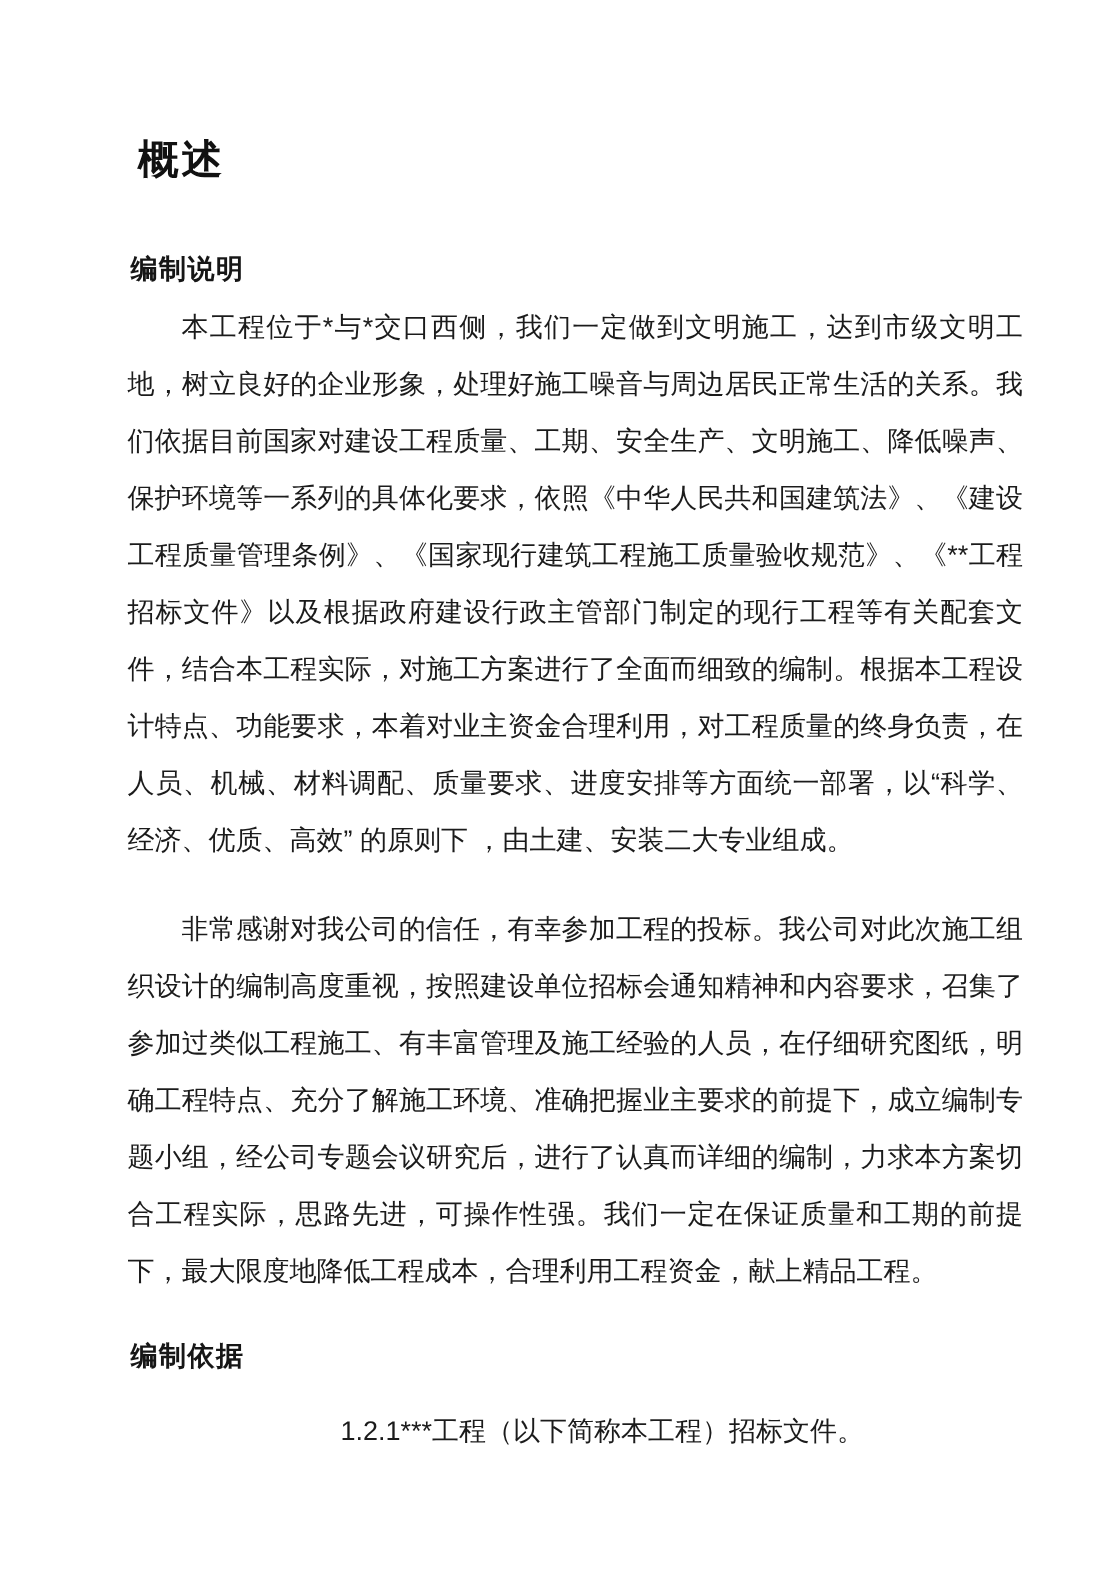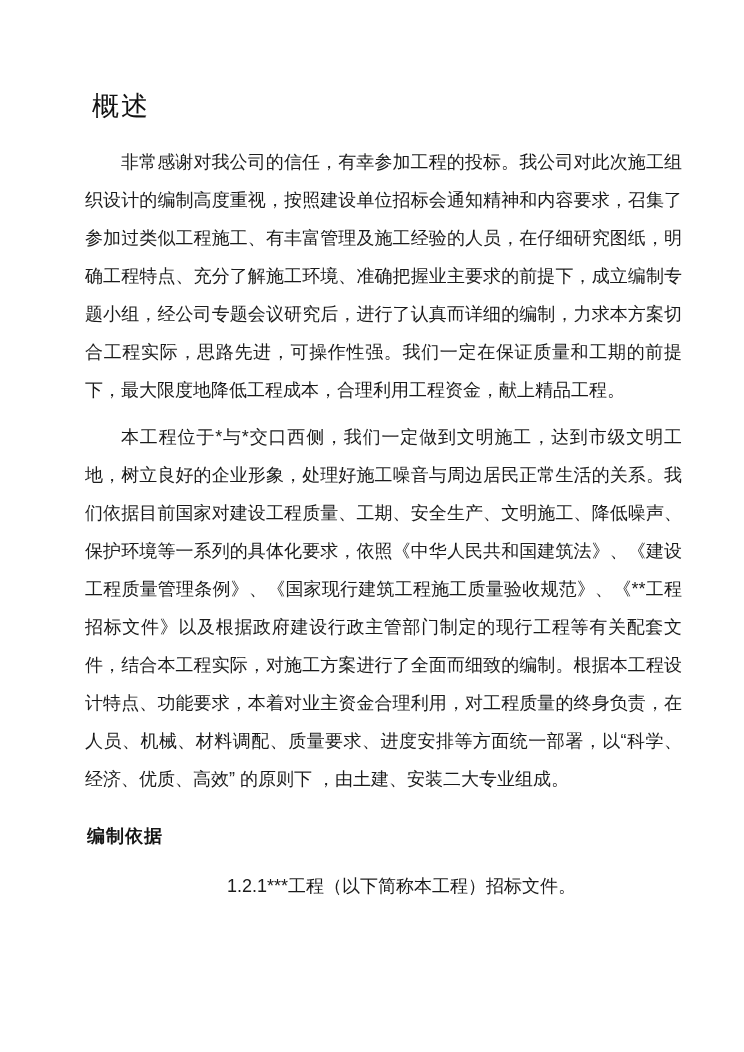--- a/index.html
+++ b/index.html
@@ -16,21 +16,21 @@
     font-family: "Liberation Sans", sans-serif;
     color: #1b1b1b;
   }
   .content {
     padding: 0 62px 0 85px;
   }
   .doc-title {
     margin: 90px 0 0 7px;
     font-size: 27px;
     line-height: 32px;
-    font-weight: 400;
+    font-weight: 700;
     letter-spacing: 2px;
     color: #111111;
   }
   .section-heading {
     margin: 46px 0 0 2px;
     font-size: 18px;
     line-height: 22px;
     font-weight: 700;
     letter-spacing: 1px;
     color: #161616;
@@ -58,23 +58,24 @@
   }
 </style>
 </head>
 <body>
 
 <div class="page">
   <div class="content">
 
     <h1 class="doc-title">概述</h1>
 
+    <h2 class="section-heading">编制说明</h2>
+
+    <p class="para second">本工程位于*与*交口西侧，我们一定做到文明施工，达到市级文明工地，树立良好的企业形象，处理好施工噪音与周边居民正常生活的关系。我们依据目前国家对建设工程质量、工期、安全生产、文明施工、降低噪声、保护环境等一系列的具体化要求，依照《中华人民共和国建筑法》、《建设工程质量管理条例》、《国家现行建筑工程施工质量验收规范》、《**工程招标文件》以及根据政府建设行政主管部门制定的现行工程等有关配套文件，结合本工程实际，对施工方案进行了全面而细致的编制。根据本工程设计特点、功能要求，本着对业主资金合理利用，对工程质量的终身负责，在人员、机械、材料调配、质量要求、进度安排等方面统一部署，以“科学、经济、优质、高效” 的原则下 ，由土建、安装二大专业组成。</p>
 
     <p class="para">非常感谢对我公司的信任，有幸参加工程的投标。我公司对此次施工组织设计的编制高度重视，按照建设单位招标会通知精神和内容要求，召集了参加过类似工程施工、有丰富管理及施工经验的人员，在仔细研究图纸，明确工程特点、充分了解施工环境、准确把握业主要求的前提下，成立编制专题小组，经公司专题会议研究后，进行了认真而详细的编制，力求本方案切合工程实际，思路先进，可操作性强。我们一定在保证质量和工期的前提下，最大限度地降低工程成本，合理利用工程资金，献上精品工程。</p>
-
-    <p class="para second">本工程位于*与*交口西侧，我们一定做到文明施工，达到市级文明工地，树立良好的企业形象，处理好施工噪音与周边居民正常生活的关系。我们依据目前国家对建设工程质量、工期、安全生产、文明施工、降低噪声、保护环境等一系列的具体化要求，依照《中华人民共和国建筑法》、《建设工程质量管理条例》、《国家现行建筑工程施工质量验收规范》、《**工程招标文件》以及根据政府建设行政主管部门制定的现行工程等有关配套文件，结合本工程实际，对施工方案进行了全面而细致的编制。根据本工程设计特点、功能要求，本着对业主资金合理利用，对工程质量的终身负责，在人员、机械、材料调配、质量要求、进度安排等方面统一部署，以“科学、经济、优质、高效” 的原则下 ，由土建、安装二大专业组成。</p>
 
     <h2 class="section-heading second">编制依据</h2>
 
     <p class="para single">1.2.1***工程（以下简称本工程）招标文件。</p>
 
   </div>
 </div>
 
 </body></html>

